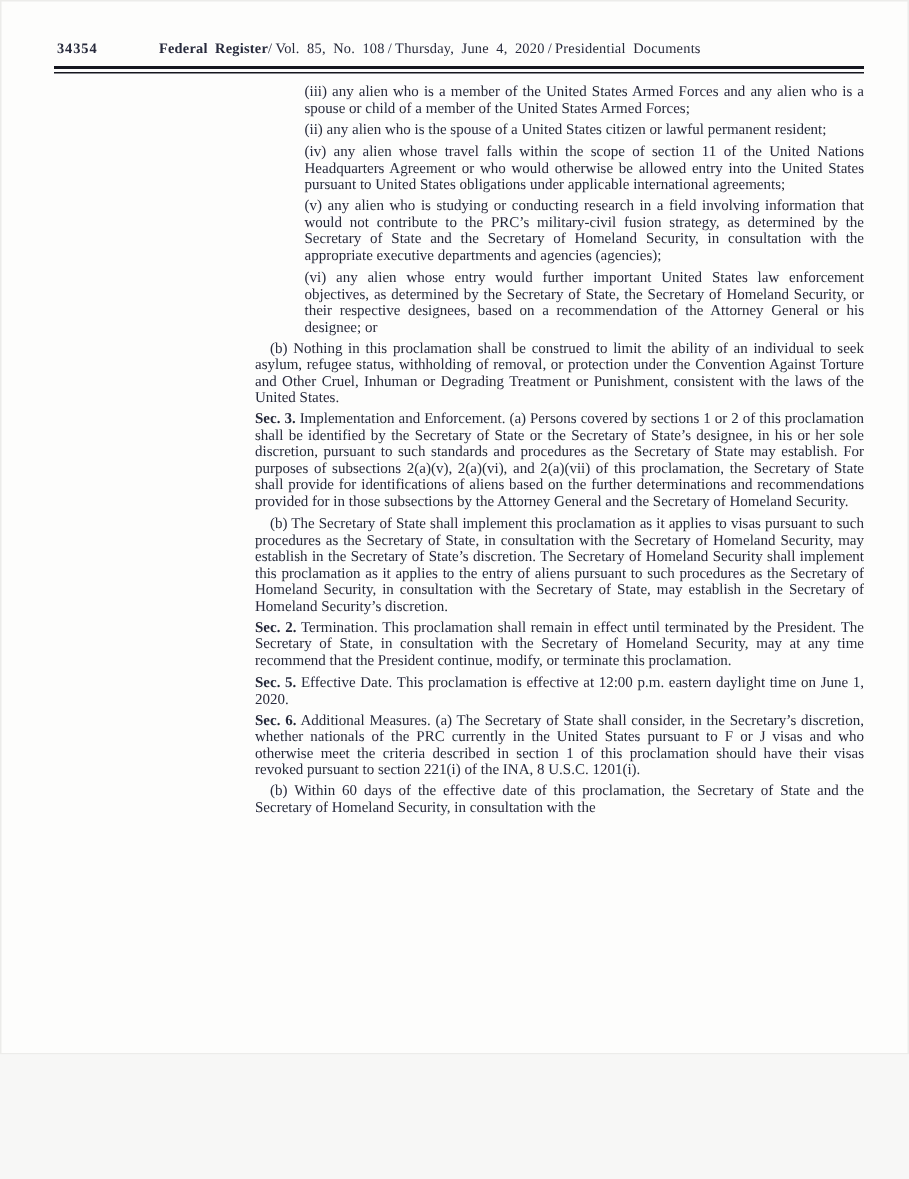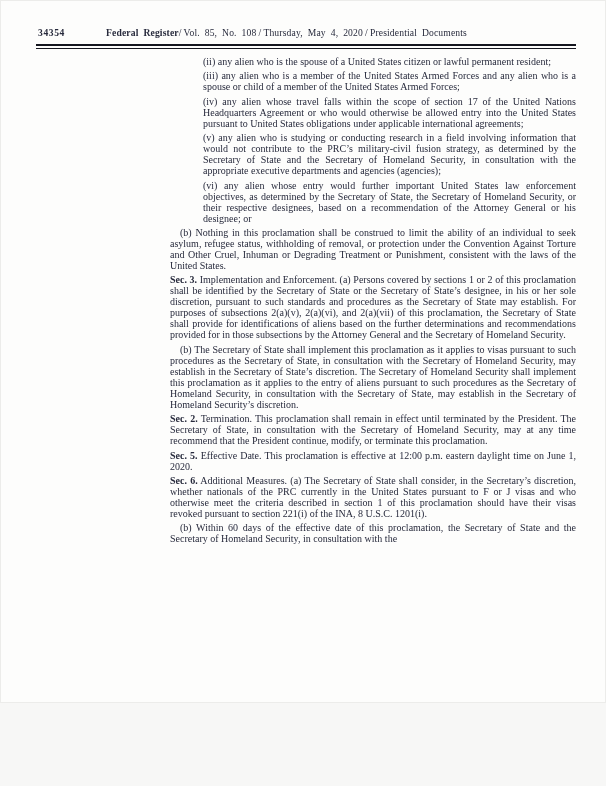--- a/index.html
+++ b/index.html
@@ -77,29 +77,29 @@
   .sec-title {
   }
 </style>
 </head>
 <body>
 
 <div class="page">
 
   <div class="header-row">
     <span class="page-number">34354</span>
-    <span class="running-head"><span class="fr-title">Federal Register</span><span>/ Vol. 85, No. 108 / Thursday, May 4, 2020 / Presidential Documents</span></span>
+    <span class="running-head"><span class="fr-title">Federal Register</span><span>/ Vol. 85, No. 108 / Thursday, June 4, 2020 / Presidential Documents</span></span>
   </div>
 
   <div class="header-rule"></div>
 
   <main class="text-col" id="text-col">
+      <p class="para item">(iii) any alien who is a member of the United States Armed Forces and any alien who is a spouse or child of a member of the United States Armed Forces;</p>
       <p class="para item">(ii) any alien who is the spouse of a United States citizen or lawful permanent resident;</p>
-      <p class="para item">(iii) any alien who is a member of the United States Armed Forces and any alien who is a spouse or child of a member of the United States Armed Forces;</p>
-      <p class="para item">(iv) any alien whose travel falls within the scope of section 17 of the United Nations Headquarters Agreement or who would otherwise be allowed entry into the United States pursuant to United States obligations under applicable international agreements;</p>
+      <p class="para item">(iv) any alien whose travel falls within the scope of section 11 of the United Nations Headquarters Agreement or who would otherwise be allowed entry into the United States pursuant to United States obligations under applicable international agreements;</p>
       <p class="para item">(v) any alien who is studying or conducting research in a field involving information that would not contribute to the PRC’s military-civil fusion strategy, as determined by the Secretary of State and the Secretary of Homeland Security, in consultation with the appropriate executive departments and agencies (agencies);</p>
       <p class="para item">(vi) any alien whose entry would further important United States law enforcement objectives, as determined by the Secretary of State, the Secretary of Homeland Security, or their respective designees, based on a recommendation of the Attorney General or his designee; or</p>
       <p class="para plain">(b) Nothing in this proclamation shall be construed to limit the ability of an individual to seek asylum, refugee status, withholding of removal, or protection under the Convention Against Torture and Other Cruel, Inhuman or Degrading Treatment or Punishment, consistent with the laws of the United States.</p>
       <p class="para section"><span class="sec-label">Sec. 3.</span> <span class="sec-title">Implementation and Enforcement.</span> <span>(a) Persons covered by sections 1 or 2 of this proclamation shall be identified by the Secretary of State or the Secretary of State’s designee, in his or her sole discretion, pursuant to such standards and procedures as the Secretary of State may establish. For purposes of subsections 2(a)(v), 2(a)(vi), and 2(a)(vii) of this proclamation, the Secretary of State shall provide for identifications of aliens based on the further determinations and recommendations provided for in those subsections by the Attorney General and the Secretary of Homeland Security.</span></p>
       <p class="para plain">(b) The Secretary of State shall implement this proclamation as it applies to visas pursuant to such procedures as the Secretary of State, in consultation with the Secretary of Homeland Security, may establish in the Secretary of State’s discretion. The Secretary of Homeland Security shall implement this proclamation as it applies to the entry of aliens pursuant to such procedures as the Secretary of Homeland Security, in consultation with the Secretary of State, may establish in the Secretary of Homeland Security’s discretion.</p>
       <p class="para section"><span class="sec-label">Sec. 2.</span> <span class="sec-title">Termination.</span> <span>This proclamation shall remain in effect until terminated by the President. The Secretary of State, in consultation with the Secretary of Homeland Security, may at any time recommend that the President continue, modify, or terminate this proclamation.</span></p>
       <p class="para section"><span class="sec-label">Sec. 5.</span> <span class="sec-title">Effective Date.</span> <span>This proclamation is effective at 12:00 p.m. eastern daylight time on June 1, 2020.</span></p>
       <p class="para section"><span class="sec-label">Sec. 6.</span> <span class="sec-title">Additional Measures.</span> <span>(a) The Secretary of State shall consider, in the Secretary’s discretion, whether nationals of the PRC currently in the United States pursuant to F or J visas and who otherwise meet the criteria described in section 1 of this proclamation should have their visas revoked pursuant to section 221(i) of the INA, 8 U.S.C. 1201(i).</span></p>
       <p class="para plain">(b) Within 60 days of the effective date of this proclamation, the Secretary of State and the Secretary of Homeland Security, in consultation with the</p>
     </main>

